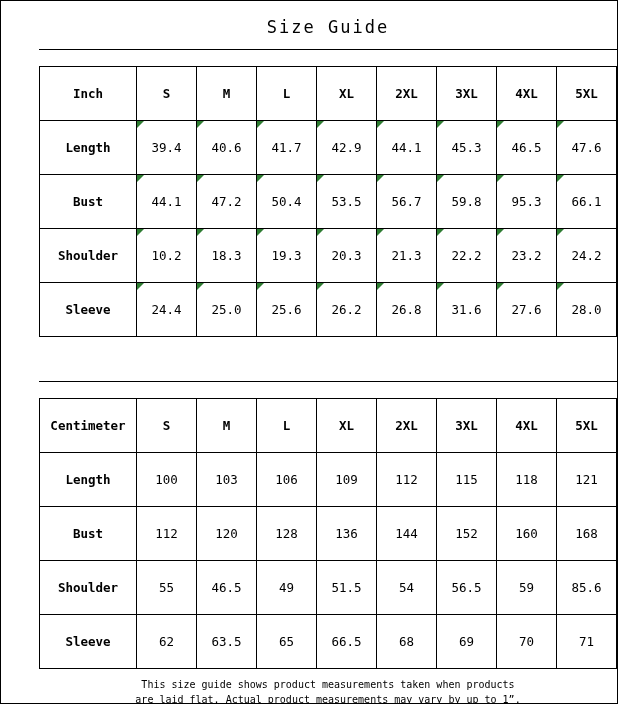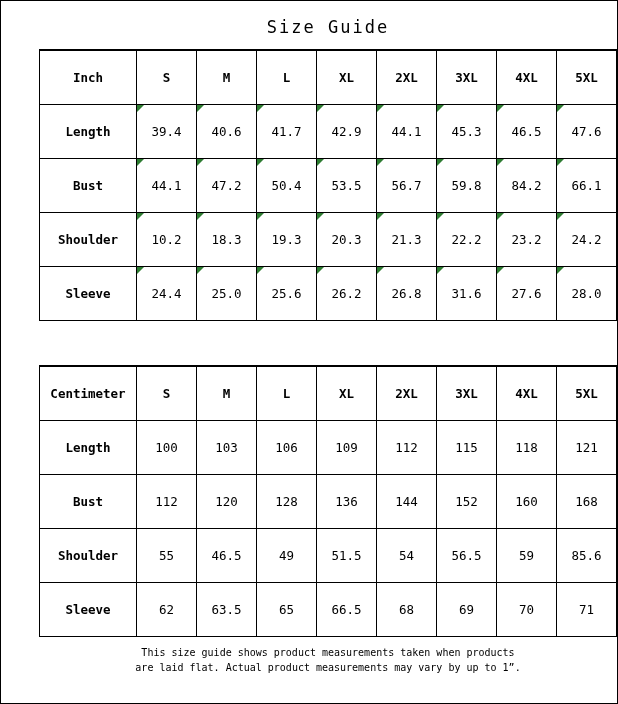--- a/index.html
+++ b/index.html
@@ -28,20 +28,21 @@
     font-size: 17px;
     letter-spacing: 2px;
     padding-top: 16px;
     padding-bottom: 12px;
     color: #000000;
   }
   table {
     border-collapse: collapse;
     width: 100%;
     table-layout: fixed;
+    margin-top: 16px;
   }
   table td, table th {
     border: 1px solid #000000;
     text-align: center;
     font-size: 12.5px;
     font-weight: bold;
     height: 53px;
     padding: 0;
     color: #000000;
     background: #ffffff;
@@ -115,21 +116,21 @@
           <td class="value">47.6</td>
         </tr>
         <tr>
           <td class="unitcell">Bust</td>
           <td class="value">44.1</td>
           <td class="value">47.2</td>
           <td class="value">50.4</td>
           <td class="value">53.5</td>
           <td class="value">56.7</td>
           <td class="value">59.8</td>
-          <td class="value">84.2</td>
+          <td class="value">95.3</td>
           <td class="value">66.1</td>
         </tr>
         <tr>
           <td class="unitcell">Shoulder</td>
           <td class="value">10.2</td>
           <td class="value">18.3</td>
           <td class="value">19.3</td>
           <td class="value">20.3</td>
           <td class="value">21.3</td>
           <td class="value">22.2</td>

